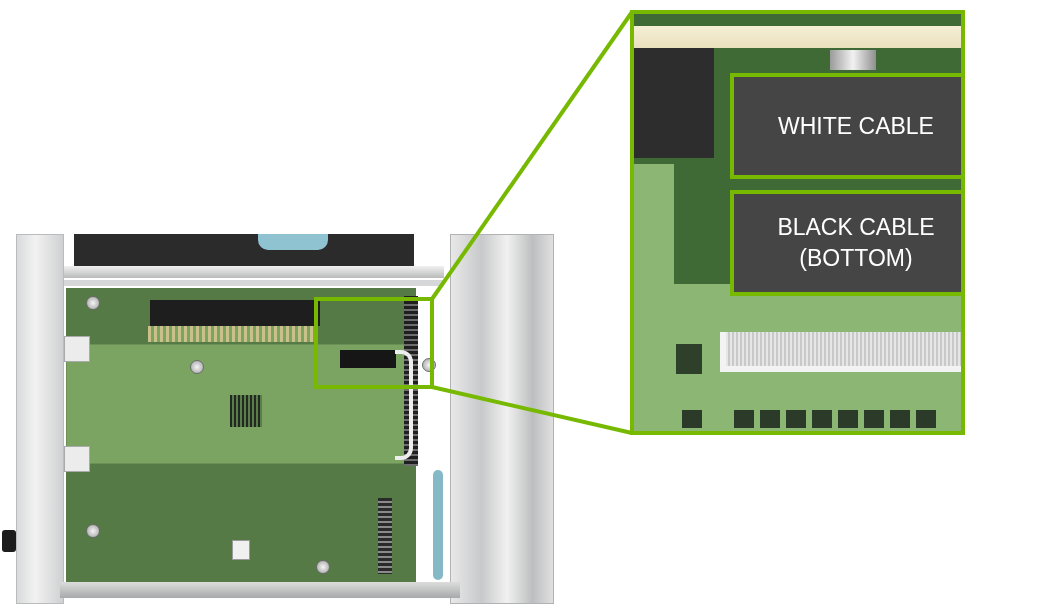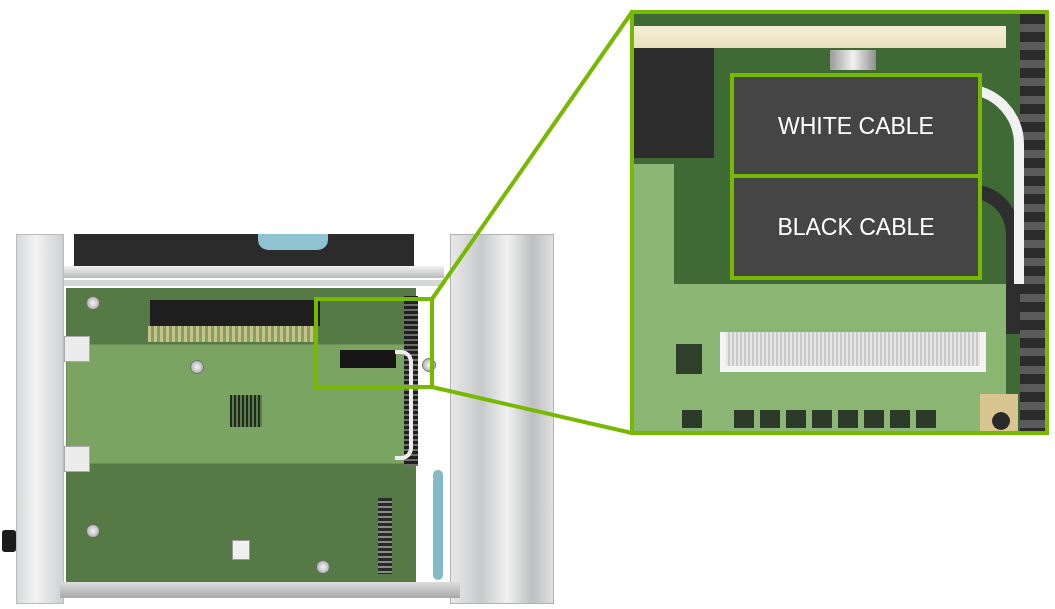--- a/index.html
+++ b/index.html
@@ -25,37 +25,37 @@
   .connector-black{left:340px;top:350px;width:56px;height:18px;background:#161616;}
   .white-cable{left:395px;top:350px;width:18px;height:110px;border:4px solid #eeeeee;border-left:none;border-radius:0 12px 12px 0;box-sizing:border-box;}
   .blue-tube{left:433px;top:470px;width:10px;height:110px;background:#86b9c6;border-radius:6px;}
   .knob{left:2px;top:530px;width:14px;height:22px;background:#1c1c1c;border-radius:3px;}
   .screw{width:12px;height:12px;border-radius:50%;background:radial-gradient(#f5f5f5,#9c9c9c);border:1px solid #6b6b6b;}
   .bottom-bar{left:60px;top:582px;width:400px;height:16px;background:linear-gradient(#dcdcdc,#a8a9aa);}
   .small-conn{left:232px;top:540px;width:16px;height:18px;background:#f0f0f0;border:1px solid #999;}
   
   .callout-line{left:0;top:0;width:1055px;height:609px;pointer-events:none;}
   .small-box{left:314px;top:297px;width:120px;height:92px;border:4px solid #76b900;box-sizing:border-box;}
-  .zoom-panel{left:630px;top:10px;width:419px;height:425px;border:4px solid #76b900;box-sizing:border-box;background:#3f6a35;overflow:hidden;}
+  .zoom-panel{left:630px;top:10px;width:335px;height:425px;border:4px solid #76b900;box-sizing:border-box;background:#3f6a35;overflow:hidden;}
   .zp-cream{left:0;top:12px;width:372px;height:22px;background:linear-gradient(#f5efd6,#e9e0bd);}
   .zp-screw{left:196px;top:36px;width:46px;height:20px;background:linear-gradient(90deg,#9a9a9a,#f2f2f2,#8f8f8f);}
   .zp-darkleft{left:0;top:34px;width:80px;height:110px;background:#2d2d2d;}
   .zp-rightstripes{left:386px;top:0;width:31px;height:425px;background:repeating-linear-gradient(#2b2b2b 0 10px,#5a5a5a 10px 18px);}
   .zp-cable-white{left:330px;top:70px;width:60px;height:200px;border:10px solid #f1f1f1;border-left:none;border-bottom:none;border-radius:0 60px 0 0;box-sizing:border-box;}
   .zp-cable-black{left:330px;top:170px;width:56px;height:150px;border:14px solid #2e2e2e;border-left:none;border-bottom:none;border-radius:0 50px 0 0;box-sizing:border-box;}
   .zp-board{left:0;top:270px;width:372px;height:155px;background:#8bb673;}
   .zp-board-left{left:0;top:150px;width:40px;height:130px;background:#8bb673;}
   .zp-connector{left:86px;top:318px;width:266px;height:40px;border:6px solid #f3f3f3;border-top:none;box-sizing:border-box;background:repeating-linear-gradient(90deg,#e6e6e6 0 2px,#c9c9c9 2px 4px);}
   .zp-pad{width:20px;height:18px;background:#2c3a29;position:absolute;top:396px;}
   .zp-sq{left:42px;top:330px;width:26px;height:30px;background:#2f402a;}
   .zp-gold{left:346px;top:380px;width:38px;height:40px;background:#d9c58f;}
   .zp-gold-hole{left:358px;top:398px;width:18px;height:18px;border-radius:50%;background:#2a2a2a;}
   .label-box{position:absolute;left:96px;width:252px;background:#454545;border:4px solid #76b900;box-sizing:border-box;color:#ffffff;text-align:center;font-size:23px;line-height:31px;display:flex;flex-direction:column;justify-content:center;}
   .label-top{top:59px;height:106px;}
-  .label-bottom{top:160px;height:106px;}
+  .label-bottom{top:176px;height:106px;}
 </style>
 </head>
 <body>
 
 <div class="abs chassis"></div>
 <div class="abs frame-left"></div>
 <div class="abs frame-right"></div>
 <div class="abs top-dark"></div>
 <div class="abs top-blue"></div>
 <div class="abs rail"></div>
@@ -109,14 +109,15 @@
   <div class="zp-pad" style="left:256px;"></div>
   <div class="zp-pad" style="left:282px;"></div>
   <div class="abs zp-gold"></div>
   <div class="abs zp-gold-hole"></div>
 
   <div class="label-box label-top">
     <span>WHITE CABLE</span>
   </div>
   <div class="label-box label-bottom">
     <span>BLACK CABLE</span>
+    <span>(BOTTOM)</span>
   </div>
 </div>
 
 </body></html>

